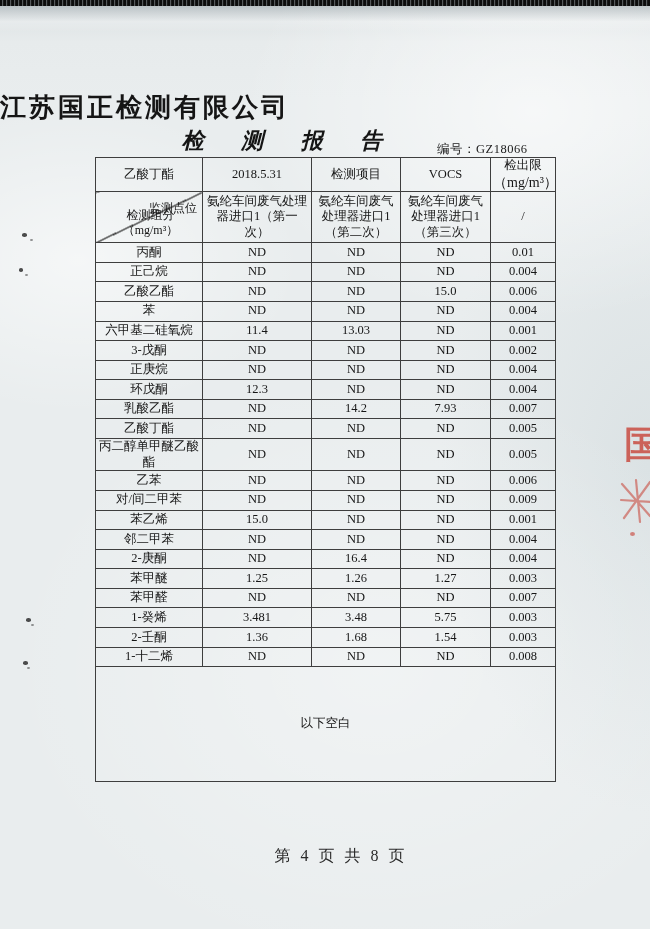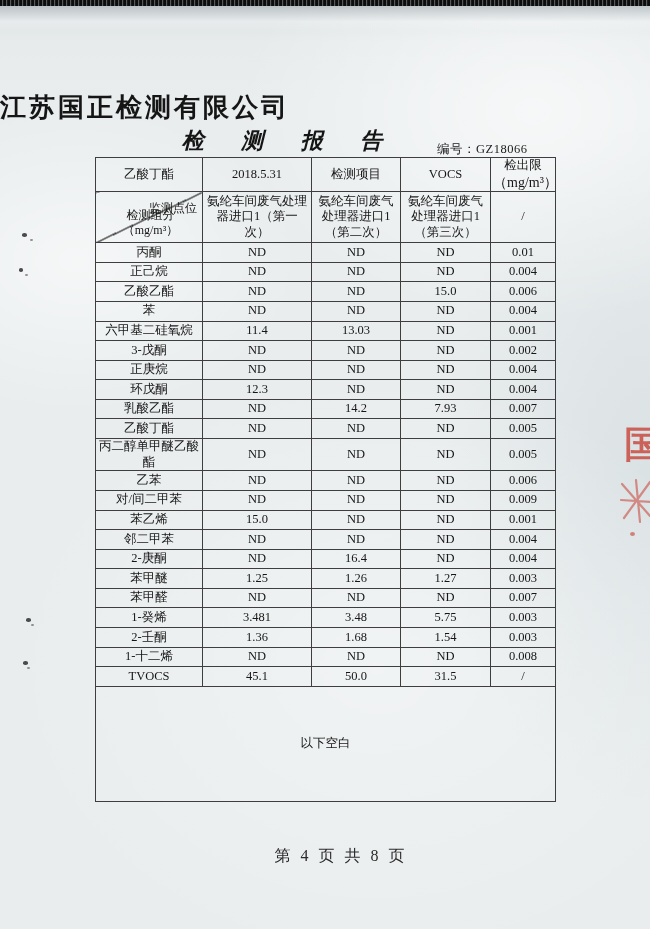--- a/index.html
+++ b/index.html
@@ -274,27 +274,20 @@
           <td>1.54</td>
           <td>0.003</td>
         </tr>
         <tr>
           <td>1-十二烯</td>
           <td>ND</td>
           <td>ND</td>
           <td>ND</td>
           <td>0.008</td>
         </tr>
-        <tr>
-          <td>TVOCS</td>
-          <td>45.1</td>
-          <td>50.0</td>
-          <td>31.5</td>
-          <td>/</td>
-        </tr>
       </tbody>
     <tbody>
       <tr>
         <td class="blank-cell" colspan="5">以下空白</td>
       </tr>
     </tbody>
   </table>
 
   <div class="page-footer">第 4 页 共 8 页</div>
 

